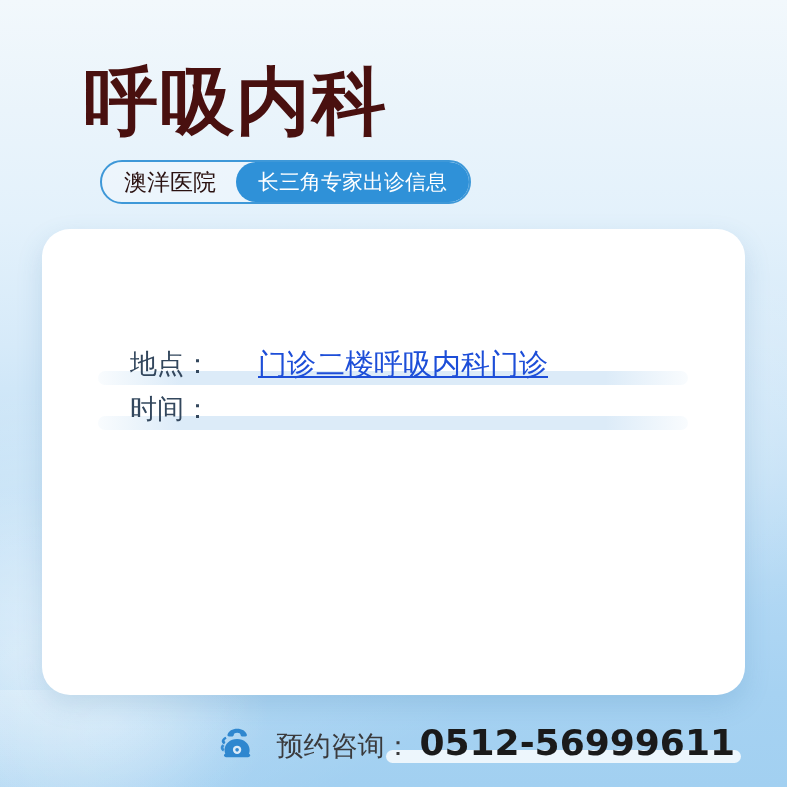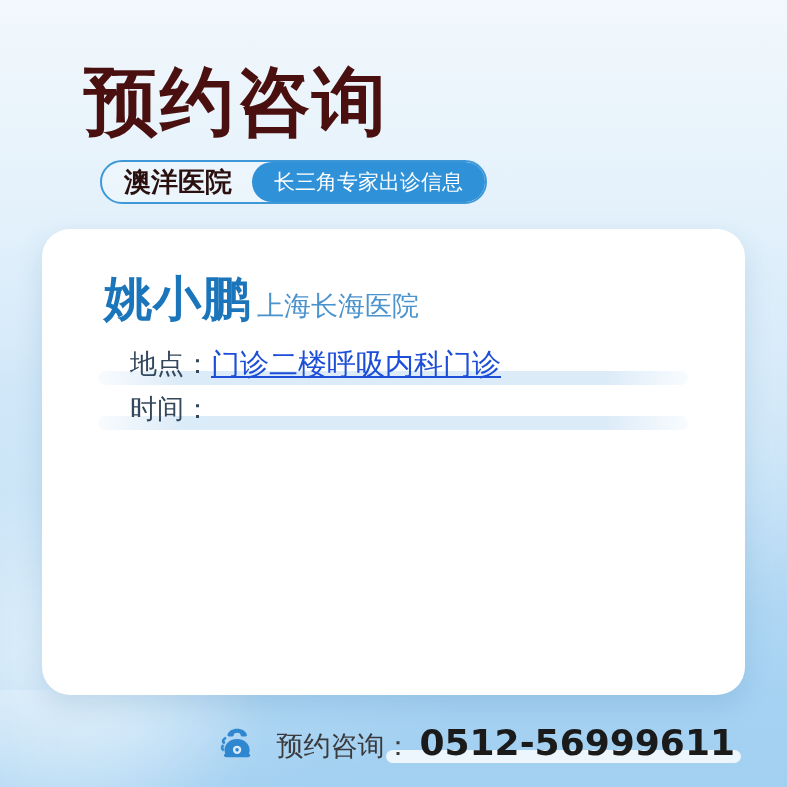--- a/index.html
+++ b/index.html
@@ -106,27 +106,26 @@
     height: 44px;
     box-sizing: border-box;
     display: flex;
     align-items: center;
     border: 2px solid #3e98d8;
     border-radius: 22px;
     background: rgba(255,255,255,0.28);
     padding: 0 0 0 0;
   }
   #badge-hospital {
-    font-size: 27px;
+    font-size: 23px;
     line-height: 40px;
     color: #2a1110;
     padding: 0 20px 0 22px;
     white-space: nowrap;
     font-family: "DejaVu Sans", "Liberation Sans", sans-serif;
-    font-weight: bold;
   }
   #badge-subtitle {
     background: #2f91d8;
     color: #ffffff;
     font-size: 21px;
     line-height: 40px;
     height: 40px;
     border-radius: 20px;
     padding: 0 22px;
     margin: 0 0 0 0;
@@ -202,21 +201,21 @@
   }
   .info-value {
     position: relative;
     z-index: 1;
     font-size: 29px;
     line-height: 34px;
     color: #1d4ed8;
     font-family: "DejaVu Sans", "Liberation Sans", sans-serif;
     text-decoration: underline;
   }
-  #info-row-location { top: 116px; }
+  #info-row-location { top: 116px; gap: 47px; }
   #info-row-time     { top: 161px; }
 
   
   #footer {
     position: absolute;
     left: 0;
     top: 714px;
     width: 787px;
     height: 60px;
     display: flex;
@@ -275,35 +274,31 @@
 <div id="poster">
 
   <div class="wave wave-a"></div>
   <div class="wave wave-b"></div>
   <div class="wave wave-c"></div>
   <div class="wave wave-d"></div>
   <div class="wave wave-e"></div>
 
   <div id="header">
 
-    <div id="page-title">预约咨询</div>
+    <div id="page-title">呼吸内科</div>
 
     <div id="badge">
       <span id="badge-hospital">澳洋医院</span>
       <span id="badge-subtitle">长三角专家出诊信息</span>
     </div>
 
   </div>
 
   <div id="card">
 
-    <div id="doctor-line">
-      <span id="doctor-name">姚小鹏</span>
-      <span id="doctor-hospital">上海长海医院</span>
-    </div>
 
     <div class="info-row" id="info-row-location">
       <span class="hl-bar"></span>
       <span class="info-label">地点：</span>
       <span class="info-value">门诊二楼呼吸内科门诊</span>
     </div>
 
     <div class="info-row" id="info-row-time">
       <span class="hl-bar"></span>
       <span class="info-label">时间：</span>

